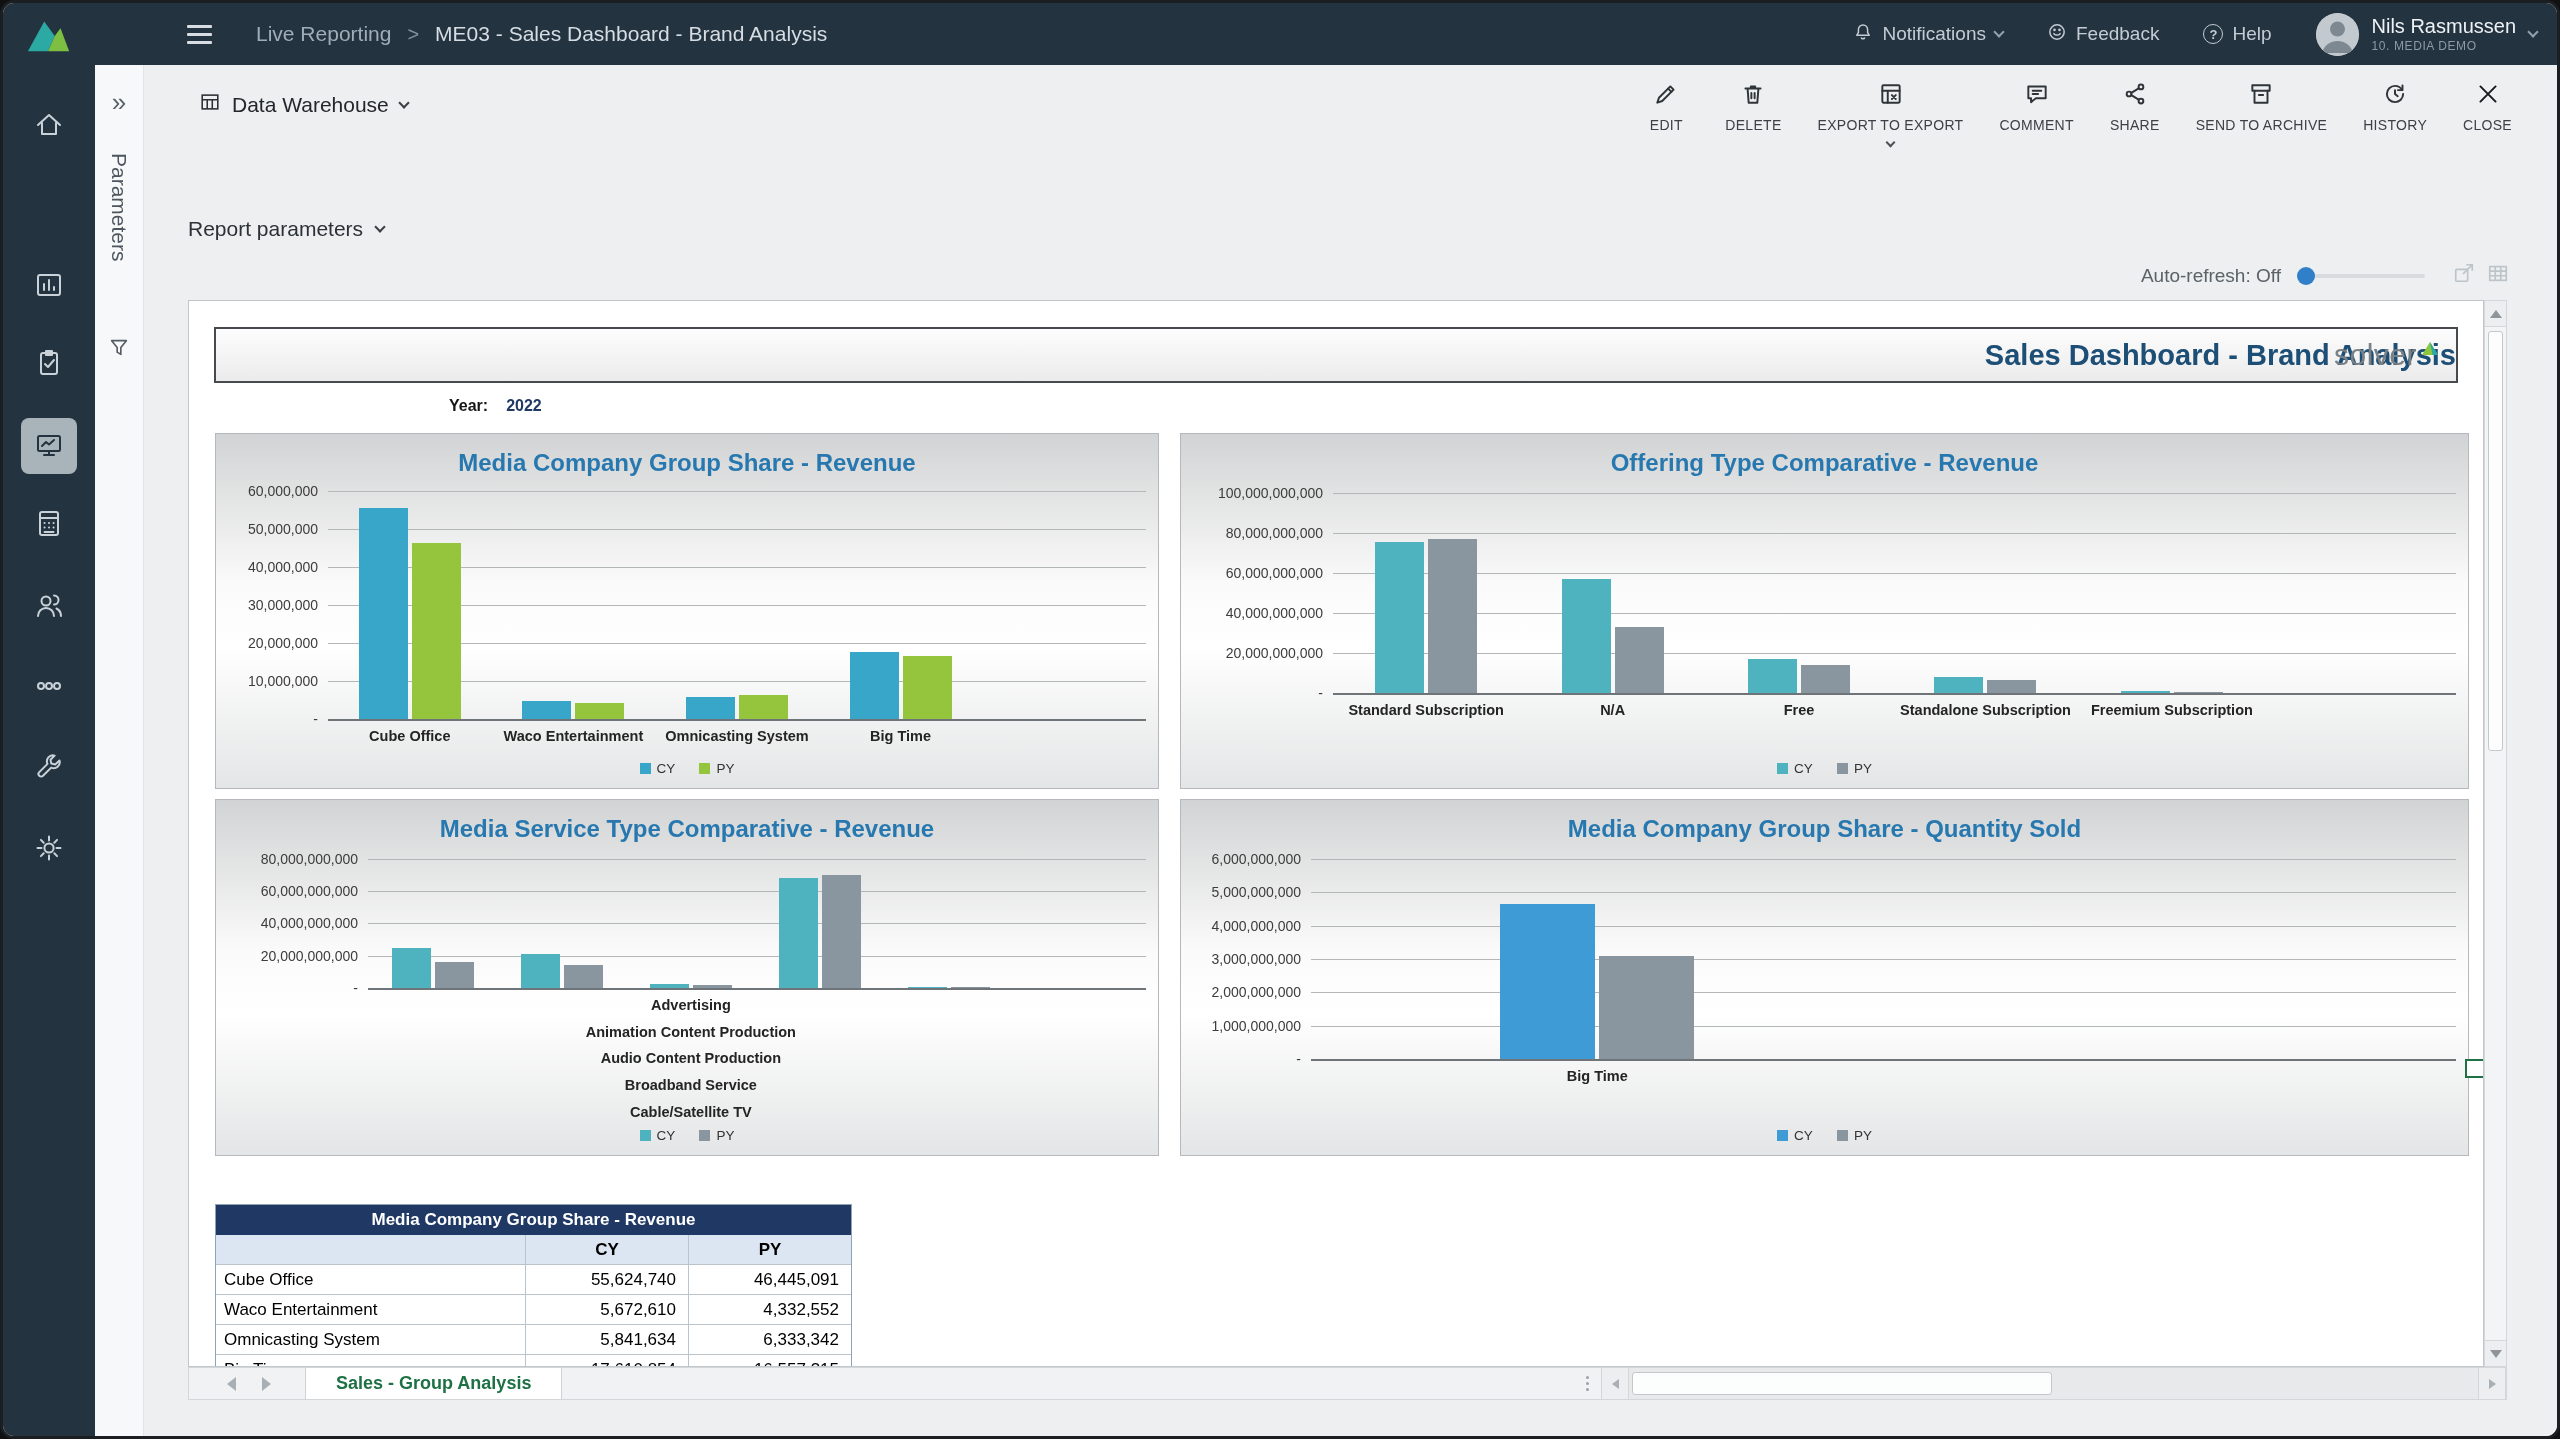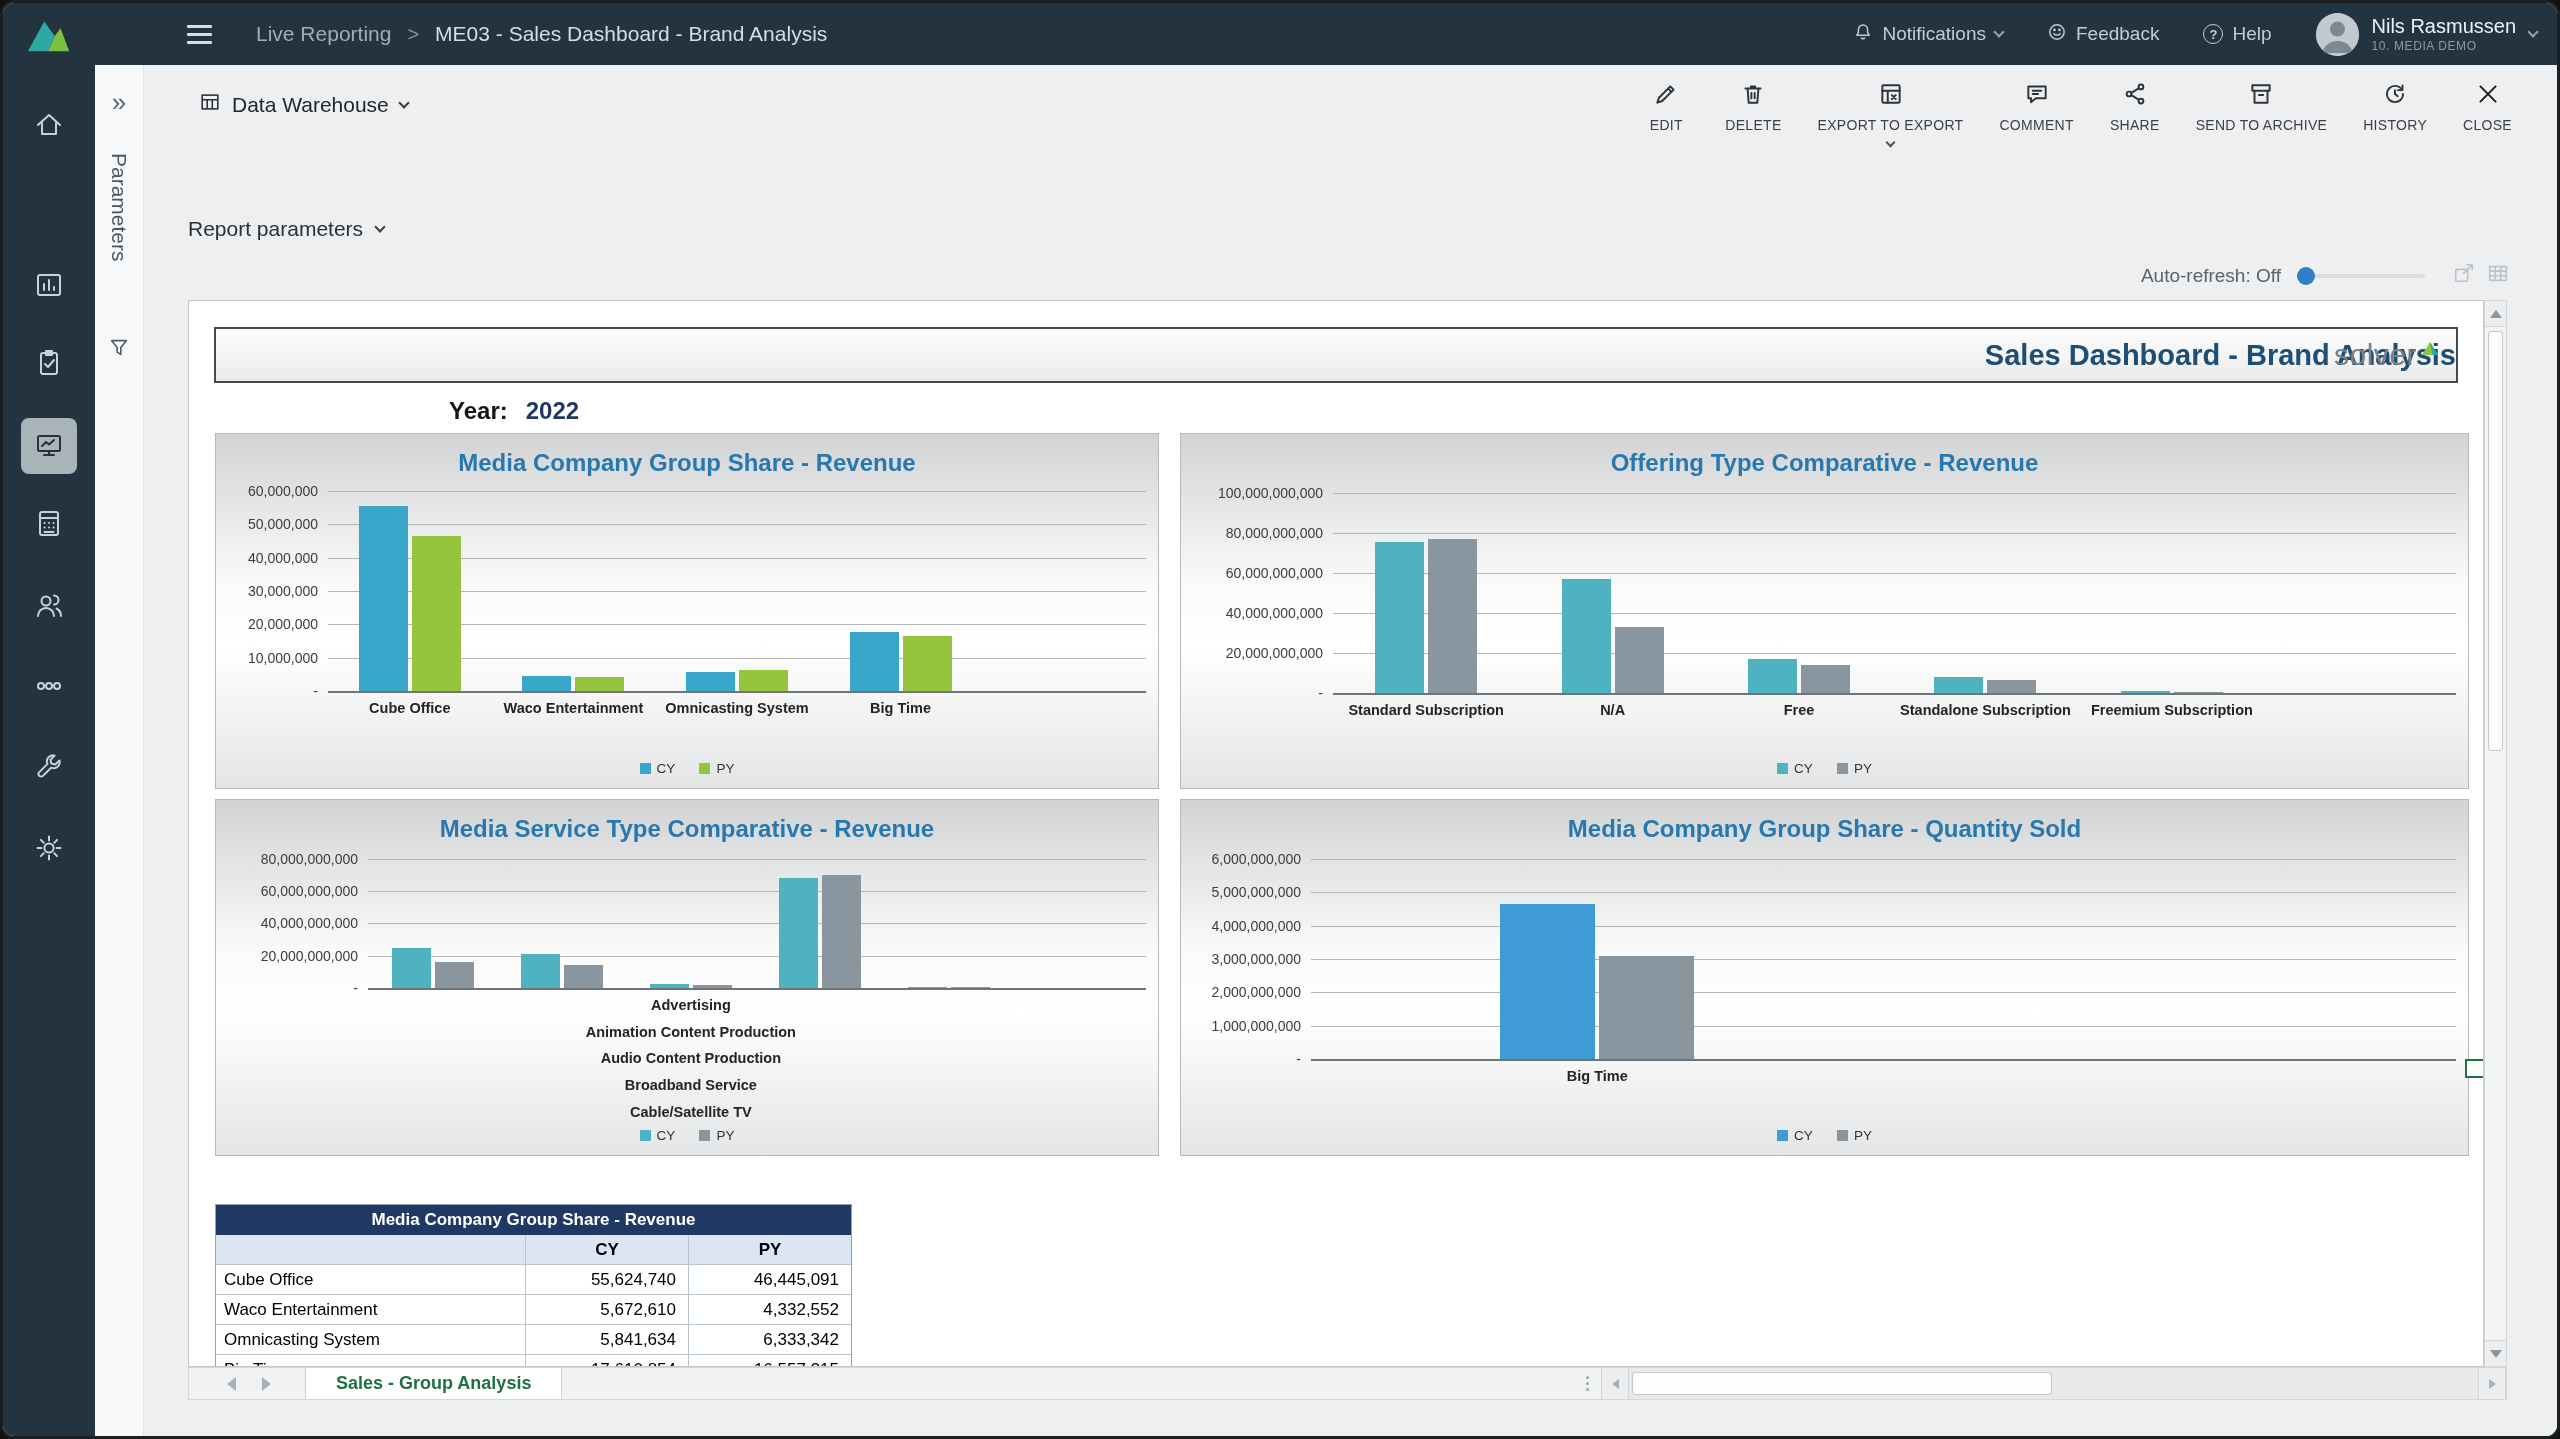--- a/index.html
+++ b/index.html
@@ -60,21 +60,21 @@
 
   
   .canvas-area { position:absolute; left:44px; top:235px; right:50px; height:1100px; }
   .canvas { position:absolute; left:0; top:0; right:23px; bottom:33px; background:#fff; border:1px solid #c2c7cc; overflow:hidden; }
 
   .title-box { position:absolute; left:25px; right:25px; top:26px; height:56px; border:2px solid #46494d;
                background:linear-gradient(#fdfdfd,#ebebec); display:flex; align-items:center; justify-content:flex-end; }
   .rtitle { font-size:29px; font-weight:bold; color:#1d4e75; }
   .solverlogo { position:absolute; right:16px; top:50%; transform:translateY(-50%); display:flex; align-items:flex-start; gap:3px; }
   .solver-text { font-size:30px; color:#7a8084; letter-spacing:.5px; line-height:1; }
-  .year { position:absolute; left:260px; top:96px; display:flex; gap:18px; font-size:24px; font-weight:bold; }
+  .year { position:absolute; left:260px; top:96px; display:flex; gap:18px; font-size:16px; font-weight:bold; }
   .ylab { color:#161616; }
   .yval { color:#1f3864; }
 
   .chart-panel { position:absolute; border:1px solid #b5b9bd; display:flex; flex-direction:column;
                  background:linear-gradient(180deg,#d2d3d4 0%,#fafafa 42%,#ffffff 60%,#e4e5e6 100%); }
   .chart-title { margin-top:15px; text-align:center; font-size:24px; font-weight:bold; color:#2878b0; }
   .chart-body { display:flex; margin-top:16px; }
   .y-axis { position:relative; flex:none; }
   .ytick { position:absolute; right:10px; transform:translateY(-50%); font-size:14px; color:#3c3c3c; white-space:nowrap; }
   .plot { flex:1; position:relative; margin-right:12px; }
@@ -374,21 +374,21 @@
           </div>
         </div>
 
         <div class="year">
           <span class="ylab">Year:</span>
           <span class="yval">2022</span>
         </div>
 
         <section class="chart-panel" style="left:26px; top:132px; width:944px; height:356px;">
           <div class="chart-title">Media Company Group Share - Revenue</div>
-          <div class="chart-body" style="height: 200px; margin-top: 14px;">
+          <div class="chart-body" style="height: 228px; margin-top: 14px;">
               <div class="y-axis" style="width: 112px;">
                 <div class="ytick" style="top: 0%;">60,000,000</div>
                 <div class="ytick" style="top: 16.6667%;">50,000,000</div>
                 <div class="ytick" style="top: 33.3333%;">40,000,000</div>
                 <div class="ytick" style="top: 50%;">30,000,000</div>
                 <div class="ytick" style="top: 66.6667%;">20,000,000</div>
                 <div class="ytick" style="top: 83.3333%;">10,000,000</div>
                 <div class="ytick" style="top: 100%;">-</div>
               </div>
               <div class="plot">

